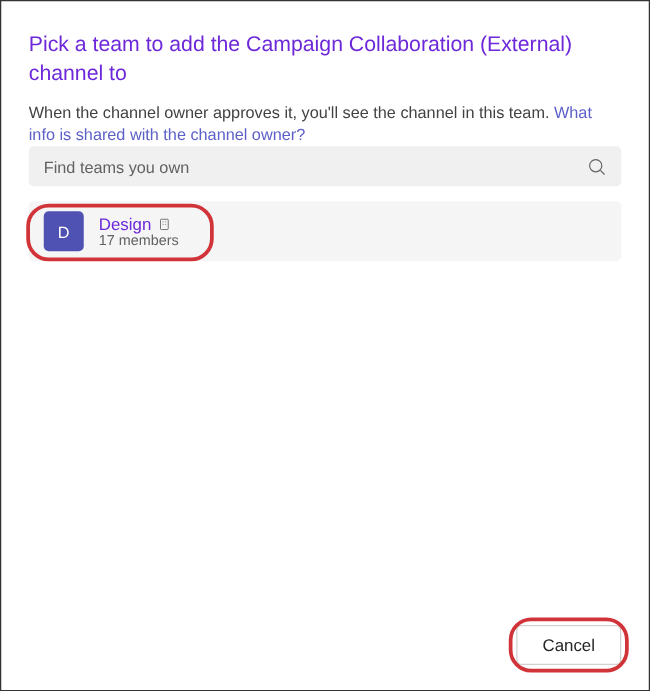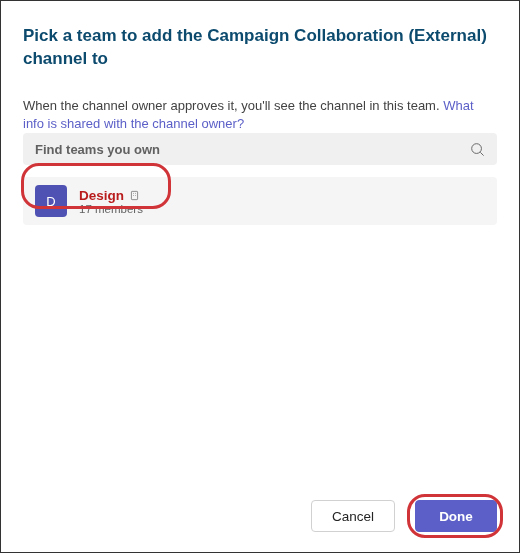--- a/index.html
+++ b/index.html
@@ -13,24 +13,24 @@
       height: 553px;
       background: #fff;
       border: 1px solid #333;
       padding: 24px 22px 20px 22px;
       display: flex;
       flex-direction: column;
       position: relative;
     }
     .title {
       font-size: 17px;
-      font-weight: 700;
-      color: #0c4a6e;
+      font-weight: 400;
+      color: #6d28d9;
       line-height: 1.35;
-      margin-bottom: 26px;
+      margin-bottom: 10px;
     }
     .subtitle {
       font-size: 13px;
       color: #424242;
       line-height: 1.4;
       margin-bottom: 0;
     }
     .subtitle a {
       color: #5b5fc7;
       text-decoration: none;
@@ -45,21 +45,20 @@
       padding: 0 12px;
       margin-bottom: 12px;
     }
     .search-box input {
       flex: 1;
       border: none;
       background: transparent;
       font-size: 13px;
       color: #242424;
       outline: none;
-      font-weight: bold;
     }
     .search-box input::placeholder {
       color: #616161;
     }
     .search-icon {
       color: #616161;
       display: flex;
     }
     .team-row {
       display: flex;
@@ -87,22 +86,22 @@
       display: flex;
       flex-direction: column;
     }
     .team-name-line {
       display: flex;
       align-items: center;
       gap: 5px;
     }
     .team-name {
       font-size: 13.5px;
-      color: #b91c1c;
-      font-weight: 700;
+      color: #6d28d9;
+      font-weight: 400;
     }
     .team-members {
       font-size: 11.5px;
       color: #616161;
       text-align: right;
     }
     .org-icon {
       color: #616161;
       display: flex;
     }
@@ -191,15 +190,14 @@
       </span>
     </div>
     <span class="team-members">17 members</span>
   </div>
 </div>
 
 <div class="highlight-team"></div>
 
 <div class="footer">
   <button class="btn btn-cancel">Cancel</button>
-  <button class="btn btn-done">Done</button>
   <div class="highlight-done"></div>
 </div>
 
 </body></html>

